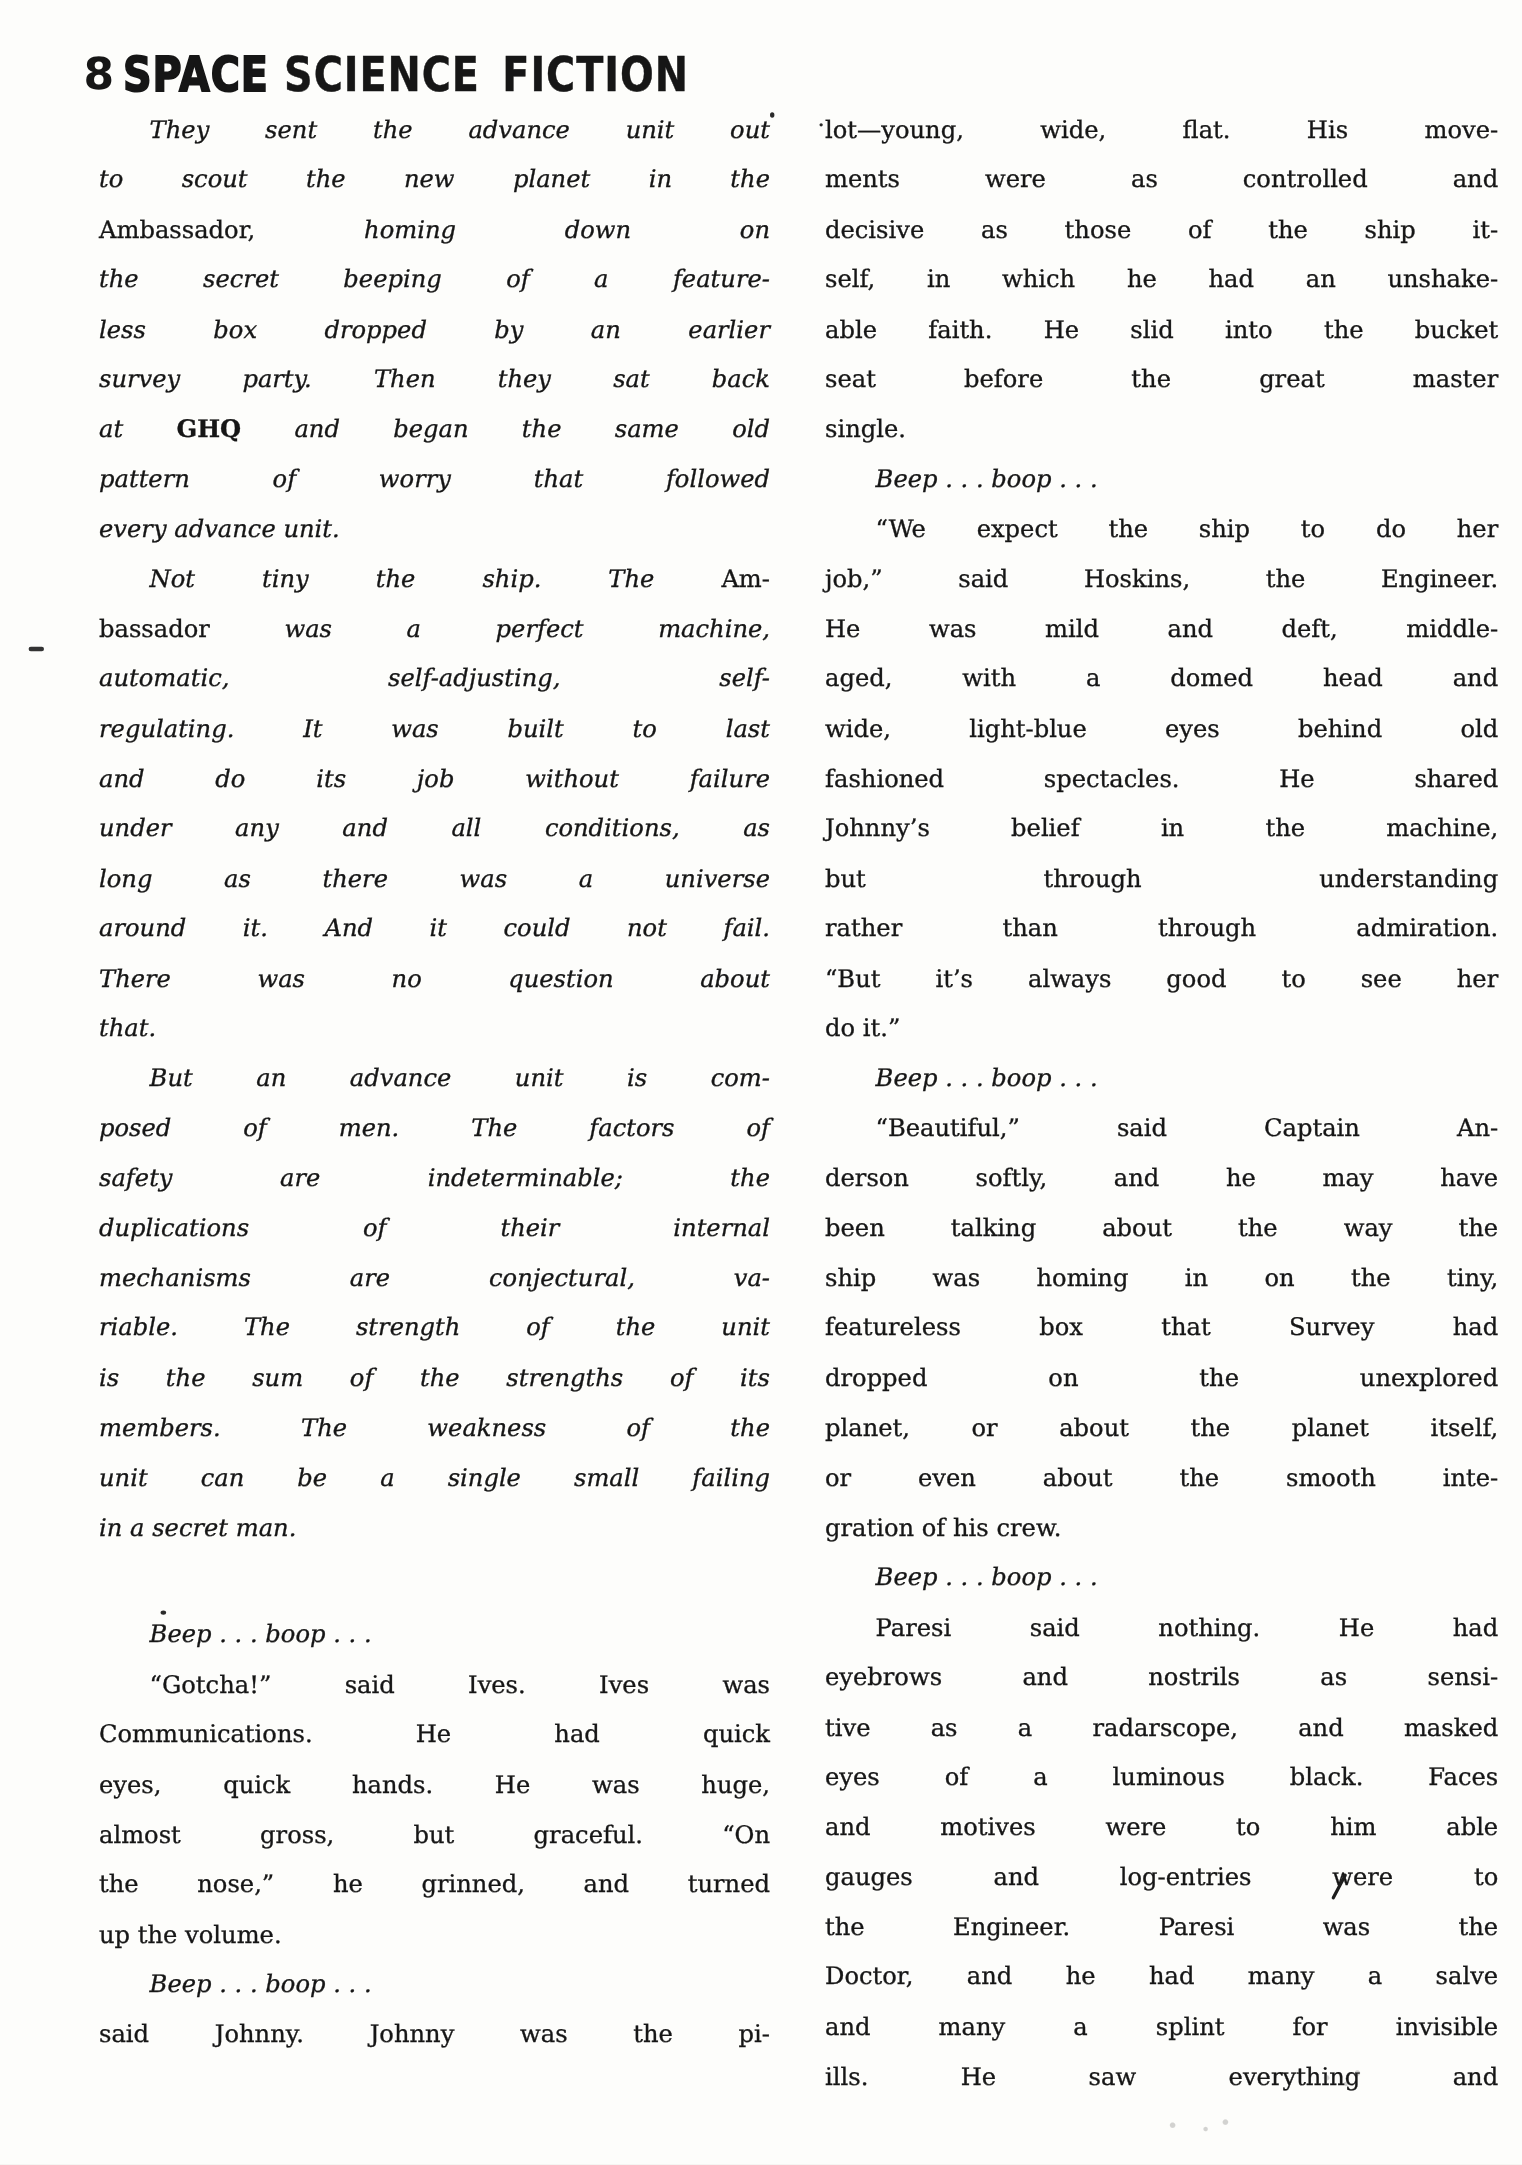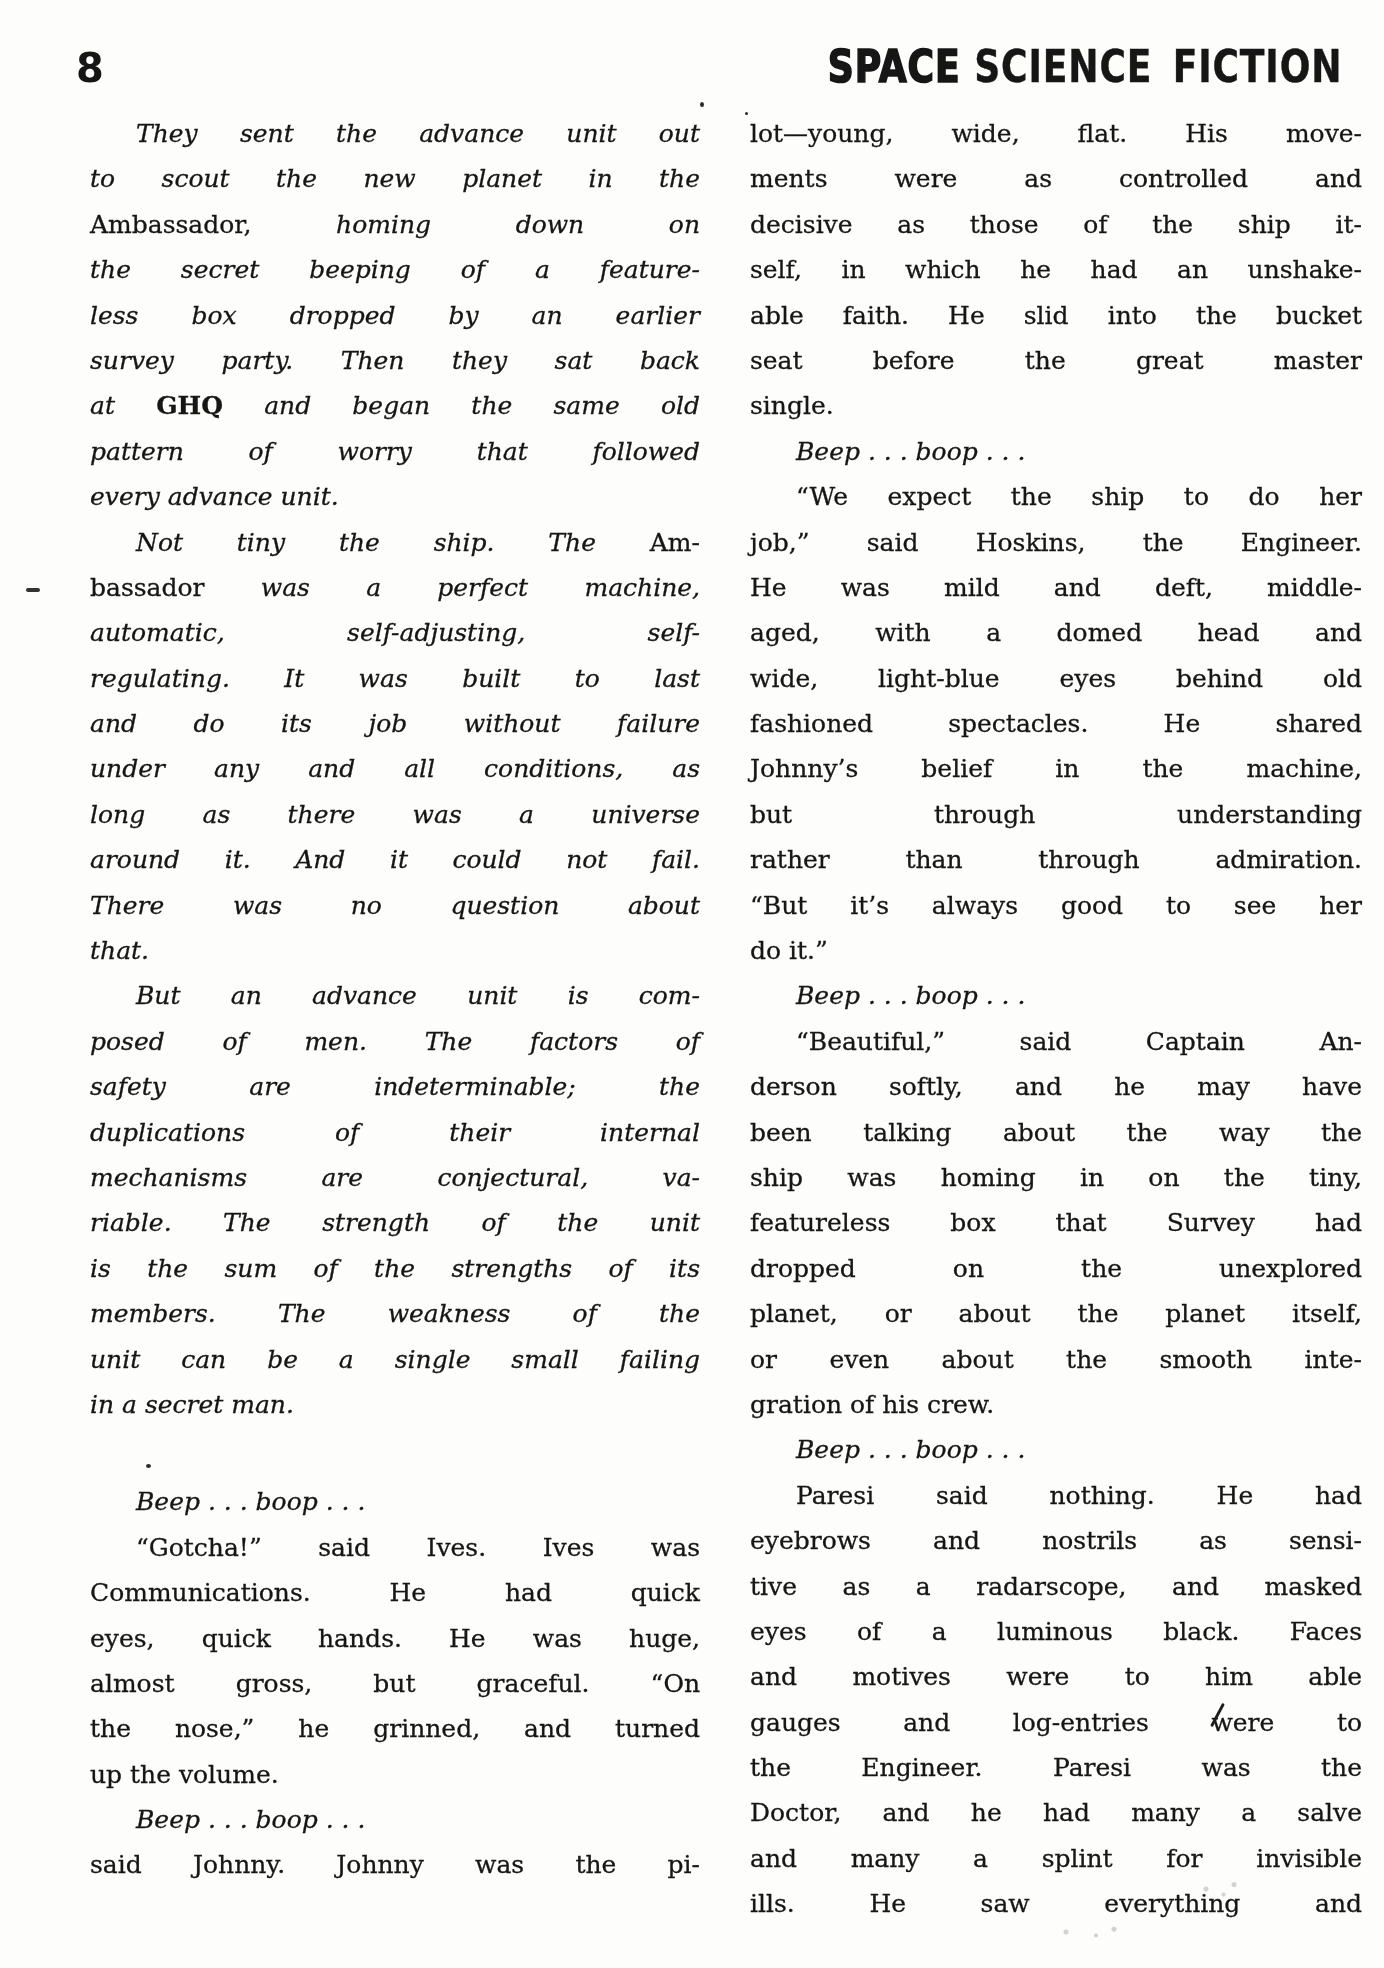--- a/index.html
+++ b/index.html
@@ -13,22 +13,22 @@
     overflow:hidden;
   }
   
   .page-number{
     position:absolute;left:76px;top:48px;
     font-family:"DejaVu Sans", sans-serif;
     font-weight:bold;font-size:40px;line-height:1;
     letter-spacing:0;
   }
   .title-wrap{
-    position:absolute;left:70px;right:0;top:46px;
-    display:flex;justify-content:flex-end;
+    position:absolute;left:70px;right:12px;top:46px;
+    display:flex;justify-content:flex-start;
     font-family:"DejaVu Sans", sans-serif;
     white-space:nowrap;
   }
   .title-inner{
     transform:scale(0.86,1.04);
     transform-origin:center top;
     font-size:42px;line-height:1;
     letter-spacing:1px;
   }
   .title-bold{
@@ -36,22 +36,22 @@
     -webkit-text-stroke:1.6px #161616;
     margin-right:16px;
   }
   .title-rest{
     font-weight:bold;
     -webkit-text-stroke:0.4px #161616;
     word-spacing:8px;
   }
   
   .col{
-    position:absolute;top:111px;
-    font-size:25px;line-height:45.4px;
+    position:absolute;top:96px;
+    font-size:22px;line-height:45.4px;
     -webkit-text-stroke:0.3px #161616;
   }
   .col-left{left:90px;width:610px;}
   .col-right{left:750px;width:612px;}
   .line{
     text-align:justify;
     text-align-last:justify;
     height:45.4px;
   }
   .line.end{text-align-last:left;}

